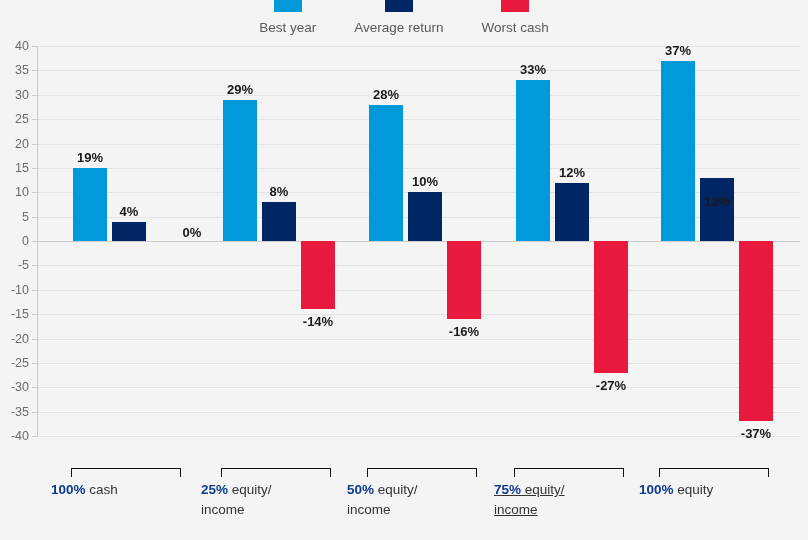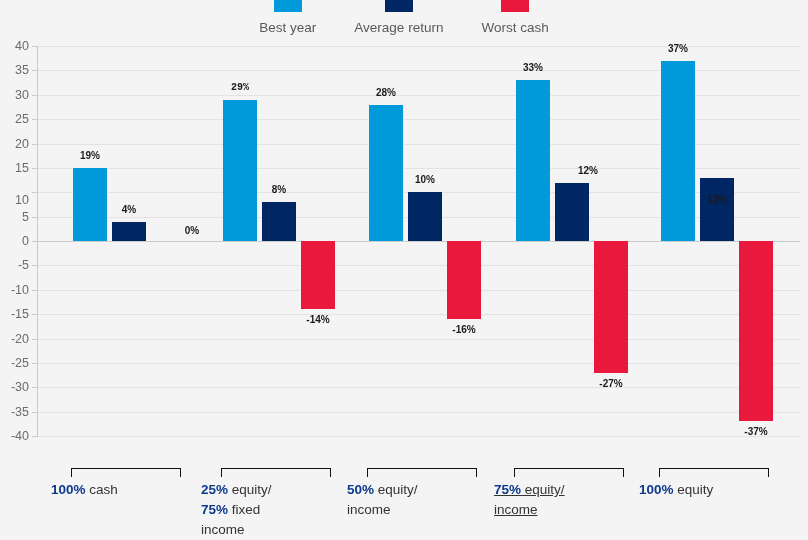--- a/index.html
+++ b/index.html
@@ -99,21 +99,21 @@
     line-height: 1;
   }
 
   
   .bar {
     position: absolute;
     width: 34px;
   }
   .bar-label {
     position: absolute;
-    font-size: 10px;
+    font-size: 13px;
     font-weight: bold;
     color: #1a1a1a;
     white-space: nowrap;
     line-height: 1;
     text-align: center;
     width: 52px;
   }
 
   
   .bracket {
@@ -191,77 +191,76 @@
       <div class="gridline" style="top: 408px; left: 38px; width: 762px;"></div>
       <div class="tick" style="top: 408px;"></div>
     </div>
   <div id="yticks">
       <div class="ytick-label" style="top: 12px;">40</div>
       <div class="ytick-label" style="top: 36.375px;">35</div>
       <div class="ytick-label" style="top: 60.75px;">30</div>
       <div class="ytick-label" style="top: 85.125px;">25</div>
       <div class="ytick-label" style="top: 109.5px;">20</div>
       <div class="ytick-label" style="top: 133.875px;">15</div>
-      <div class="ytick-label" style="top: 158.25px; margin-top: 8px;">10</div>
+      <div class="ytick-label" style="top: 158.25px;">10</div>
       <div class="ytick-label" style="top: 182.625px;">5</div>
       <div class="ytick-label" style="top: 207px;">0</div>
       <div class="ytick-label" style="top: 231.375px;">-5</div>
       <div class="ytick-label" style="top: 255.75px;">-10</div>
       <div class="ytick-label" style="top: 280.125px;">-15</div>
       <div class="ytick-label" style="top: 304.5px;">-20</div>
       <div class="ytick-label" style="top: 328.875px;">-25</div>
       <div class="ytick-label" style="top: 353.25px;">-30</div>
       <div class="ytick-label" style="top: 377.625px;">-35</div>
       <div class="ytick-label" style="top: 402px;">-40</div>
     </div>
   <div id="plot"></div>
   <div id="categories">
       <div class="bracket" style="left: 71px; width: 110px; top: 440px;"></div>
       <div class="cat-label" style="left: 51px; width: 150px; top: 452px;">
         <div><b>100%</b><span> cash</span></div>
       </div>
       <div class="bracket" style="left: 221px; width: 110px; top: 440px;"></div>
       <div class="cat-label" style="left: 201px; width: 150px; top: 452px;">
         <div><b>25%</b><span> equity/</span></div>
-        <div><b>75%</b><span> fixed</span></div>
         <div><span>income</span></div>
       </div>
       <div class="bracket" style="left: 367px; width: 110px; top: 440px;"></div>
       <div class="cat-label" style="left: 347px; width: 150px; top: 452px;">
         <div><b>50%</b><span> equity/</span></div>
         <div><span>income</span></div>
       </div>
       <div class="bracket" style="left: 514px; width: 110px; top: 440px;"></div>
       <div class="cat-label" style="left: 494px; width: 150px; top: 452px; text-decoration: underline;">
         <div><b>75%</b><span> equity/</span></div>
         <div><span>income</span></div>
       </div>
       <div class="bracket" style="left: 659px; width: 110px; top: 440px;"></div>
       <div class="cat-label" style="left: 639px; width: 150px; top: 452px;">
         <div><b>100%</b><span> equity</span></div>
       </div>
     </div>
 <div class="bar" style="left: 73px; top: 139.875px; height: 73.125px; background: rgb(0, 153, 218);"></div>
     <div class="bar-label" style="left: 64px; top: 122.875px;">19%</div>
     <div class="bar" style="left: 223px; top: 71.625px; height: 141.375px; background: rgb(0, 153, 218);"></div>
-    <div class="bar-label" style="left: 214px; top: 54.625px; font-family: Liberation Mono, monospace;">29%</div>
+    <div class="bar-label" style="left: 214px; top: 54.625px;">29%</div>
     <div class="bar" style="left: 369px; top: 76.5px; height: 136.5px; background: rgb(0, 153, 218);"></div>
     <div class="bar-label" style="left: 360px; top: 59.5px;">28%</div>
     <div class="bar" style="left: 516px; top: 52.125px; height: 160.875px; background: rgb(0, 153, 218);"></div>
     <div class="bar-label" style="left: 507px; top: 35.125px;">33%</div>
     <div class="bar" style="left: 661px; top: 32.625px; height: 180.375px; background: rgb(0, 153, 218);"></div>
     <div class="bar-label" style="left: 652px; top: 15.625px;">37%</div>
     <div class="bar" style="left: 112px; top: 193.5px; height: 19.5px; background: rgb(0, 38, 99);"></div>
     <div class="bar-label" style="left: 103px; top: 176.5px;">4%</div>
     <div class="bar" style="left: 262px; top: 174px; height: 39px; background: rgb(0, 38, 99);"></div>
     <div class="bar-label" style="left: 253px; top: 157px;">8%</div>
     <div class="bar" style="left: 408px; top: 164.25px; height: 48.75px; background: rgb(0, 38, 99);"></div>
     <div class="bar-label" style="left: 399px; top: 147.25px;">10%</div>
     <div class="bar" style="left: 555px; top: 154.5px; height: 58.5px; background: rgb(0, 38, 99);"></div>
-    <div class="bar-label" style="left: 546px; top: 137.5px; text-align: right;">12%</div>
+    <div class="bar-label" style="left: 546px; top: 137.5px;">12%</div>
     <div class="bar" style="left: 700px; top: 149.625px; height: 63.375px; background: rgb(0, 38, 99);"></div>
     <div class="bar-label" style="left: 691px; top: 132.625px; margin-top: 34px;">13%</div>
     <div class="bar-label" style="left: 166px; top: 198px;">0%</div>
     <div class="bar" style="left: 301px; top: 213px; height: 68.25px; background: rgb(232, 25, 60);"></div>
     <div class="bar-label" style="left: 292px; top: 287.25px;">-14%</div>
     <div class="bar" style="left: 447px; top: 213px; height: 78px; background: rgb(232, 25, 60);"></div>
     <div class="bar-label" style="left: 438px; top: 297px;">-16%</div>
     <div class="bar" style="left: 594px; top: 213px; height: 131.625px; background: rgb(232, 25, 60);"></div>
     <div class="bar-label" style="left: 585px; top: 350.625px;">-27%</div>
     <div class="bar" style="left: 739px; top: 213px; height: 180.375px; background: rgb(232, 25, 60);"></div>

